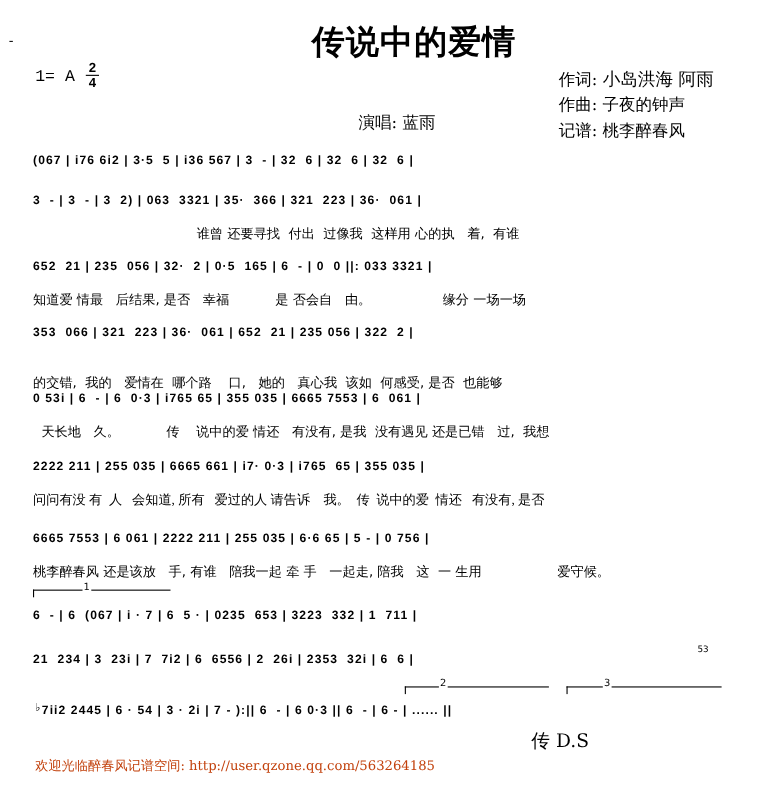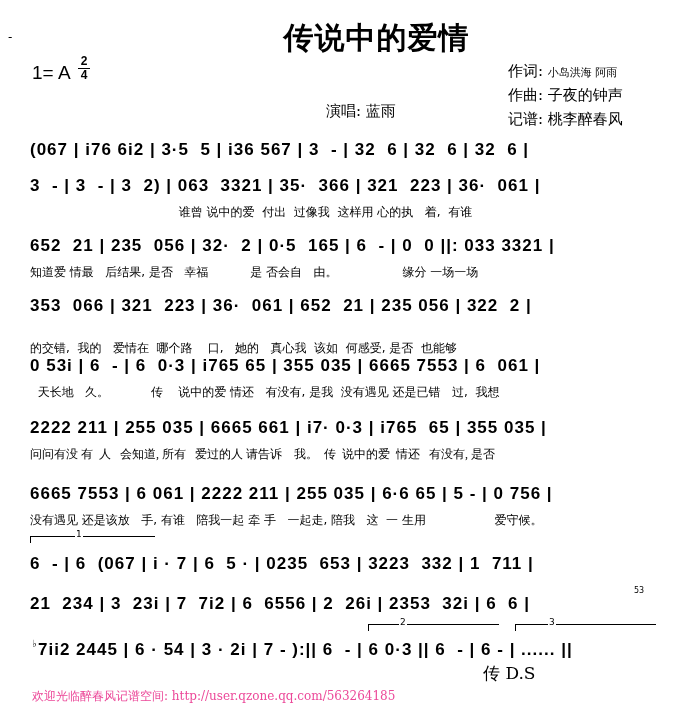--- a/index.html
+++ b/index.html
@@ -2,32 +2,32 @@
 <html><head>
 <meta charset="utf-8">
 <style>
   html, body { margin:0; padding:0; background:#ffffff; }
   body { width:699px; height:718px; position:relative; overflow:hidden; color:#000;
          font-family:"DejaVu Sans", sans-serif; }
   .abs { position:absolute; }
   .title { left:0; width:699px; top:18px; text-align:center; font-family:"DejaVu Serif", serif;
            font-weight:bold; font-size:30px; letter-spacing:1px;margin-left:27px; }
   .dash { left:8px; top:30px; font-size:12px; }
-  .key { left:32px; top:62px; font-size:19px; font-family:Liberation Sans, sans-serif; }
+  .key { left:32px; top:62px; font-size:15px; font-family:Liberation Mono, monospace; }
   .timesig { left:78px; top:56px; width:12px; text-align:center; font-size:12px; line-height:11px;
              font-family:"Liberation Sans", sans-serif; font-weight:bold; }
   .timesig .line { border-top:1px solid #000; margin:1px 0; }
   .meta { font-family:"DejaVu Serif", serif; font-size:15px; }
-  .meta .small { font-size:11px; }
+  .meta .small { font-size:16px; }
   .row { position:absolute; left:30px; width:640px; height:22px;
-         font-family:"Liberation Sans", sans-serif; font-weight:bold; font-size:17px;
+         font-family:"Liberation Sans", sans-serif; font-weight:bold; font-size:11px;
          white-space:pre; letter-spacing:1px; }
   .lyr { position:absolute; left:30px; width:640px; font-size:12px; white-space:pre;
          font-family:"DejaVu Sans", sans-serif; }
-  .footer { left:32px; top:688px; font-family:"DejaVu Serif", serif; font-size:12px; color:#ec4899; }
+  .footer { left:32px; top:688px; font-family:"DejaVu Serif", serif; font-size:12px; color:#c2410c; }
   .ds { left:483px; top:662px; font-size:17px; font-family:"DejaVu Serif", serif; font-weight:normal; }
   .volta { position:absolute; border-top:1px solid #000; border-left:1px solid #000; height:6px; }
   .volta span { position:absolute; top:-8px; font-size:9px; background:#fff; padding:0 1px; }
 </style>
 </head>
 <body>
 
 <div class="abs title">传说中的爱情</div>
 <div class="abs dash">-</div>
 <div class="abs key">1= A</div>
@@ -40,36 +40,36 @@
 <div class="abs meta" style="left:508px;top:62px;">
   <span>作词:</span>
   <span class="small">小岛洪海 阿雨</span>
 </div>
 <div class="abs meta" style="left:508px;top:86px;">作曲: 子夜的钟声</div>
 <div class="abs meta" style="left:508px;top:110px;">记谱: 桃李醉春风</div>
 
 <div class="row" style="top:140px;">(067 | i76 6i2 | 3·5  5 | i36 567 | 3  - | 32  6 | 32  6 | 32  6 |</div>
 
 <div class="row" style="top:176px;">3  - | 3  - | 3  2) | 063  3321 | 35·  366 | 321  223 | 36·  061 |</div>
-<div class="lyr" style="top:204px;">                                       谁曾 说中的爱  付出  过像我  这样用 心的执   着,  有谁</div>
+<div class="lyr" style="top:204px;">                                       谁曾 还要寻找  付出  过像我  这样用 心的执   着,  有谁</div>
 
 <div class="row" style="top:236px;">652  21 | 235  056 | 32·  2 | 0·5  165 | 6  - | 0  0 ||: 033 3321 |</div>
 <div class="lyr" style="top:264px;">知道爱 情最   后结果, 是否   幸福           是 否会自   由。                 缘分 一场一场</div>
 
 <div class="row" style="top:296px;">353  066 | 321  223 | 36·  061 | 652  21 | 235 056 | 322  2 |</div>
 <div class="lyr" style="top:340px;">的交错,  我的   爱情在  哪个路    口,   她的   真心我  该如  何感受, 是否  也能够</div>
 
 <div class="row" style="top:356px;">0 53i | 6  - | 6  0·3 | i765 65 | 355 035 | 6665 7553 | 6  061 |</div>
 <div class="lyr" style="top:384px;">  天长地   久。           传    说中的爱 情还   有没有, 是我  没有遇见 还是已错   过,  我想</div>
 
 <div class="row" style="top:418px;">2222 211 | 255 035 | 6665 661 | i7· 0·3 | i765  65 | 355 035 |</div>
 <div class="lyr" style="top:446px;font-family:Liberation Serif, serif;">问问有没 有  人   会知道, 所有   爱过的人 请告诉    我。  传  说中的爱  情还   有没有, 是否</div>
 
 <div class="row" style="top:484px;">6665 7553 | 6 061 | 2222 211 | 255 035 | 6·6 65 | 5 - | 0 756 |</div>
-<div class="lyr" style="top:512px;">没有遇见 还是该放   手, 有谁   陪我一起 牵 手   一起走, 陪我   这  一 生用                  爱守候。</div>
+<div class="lyr" style="top:512px;">桃李醉春风 还是该放   手, 有谁   陪我一起 牵 手   一起走, 陪我   这  一 生用                  爱守候。</div>
 
 <div class="volta" style="left:30px;top:536px;width:124px;border-right:none;">
   <span style="left:44px;">1</span>
 </div>
 <div class="row" style="top:554px;">6  - | 6  (067 | i · 7 | 6  5 · | 0235  653 | 3223  332 | 1  711 |</div>
 
 <div class="row" style="top:594px;">21  234 | 3  23i | 7  7i2 | 6  6556 | 2  26i | 2353  32i | 6  6 |</div>
 <span class="abs" style="left:634px;top:586px;font-size:8px;">53</span>
 
 <div class="volta" style="left:368px;top:624px;width:130px;">

